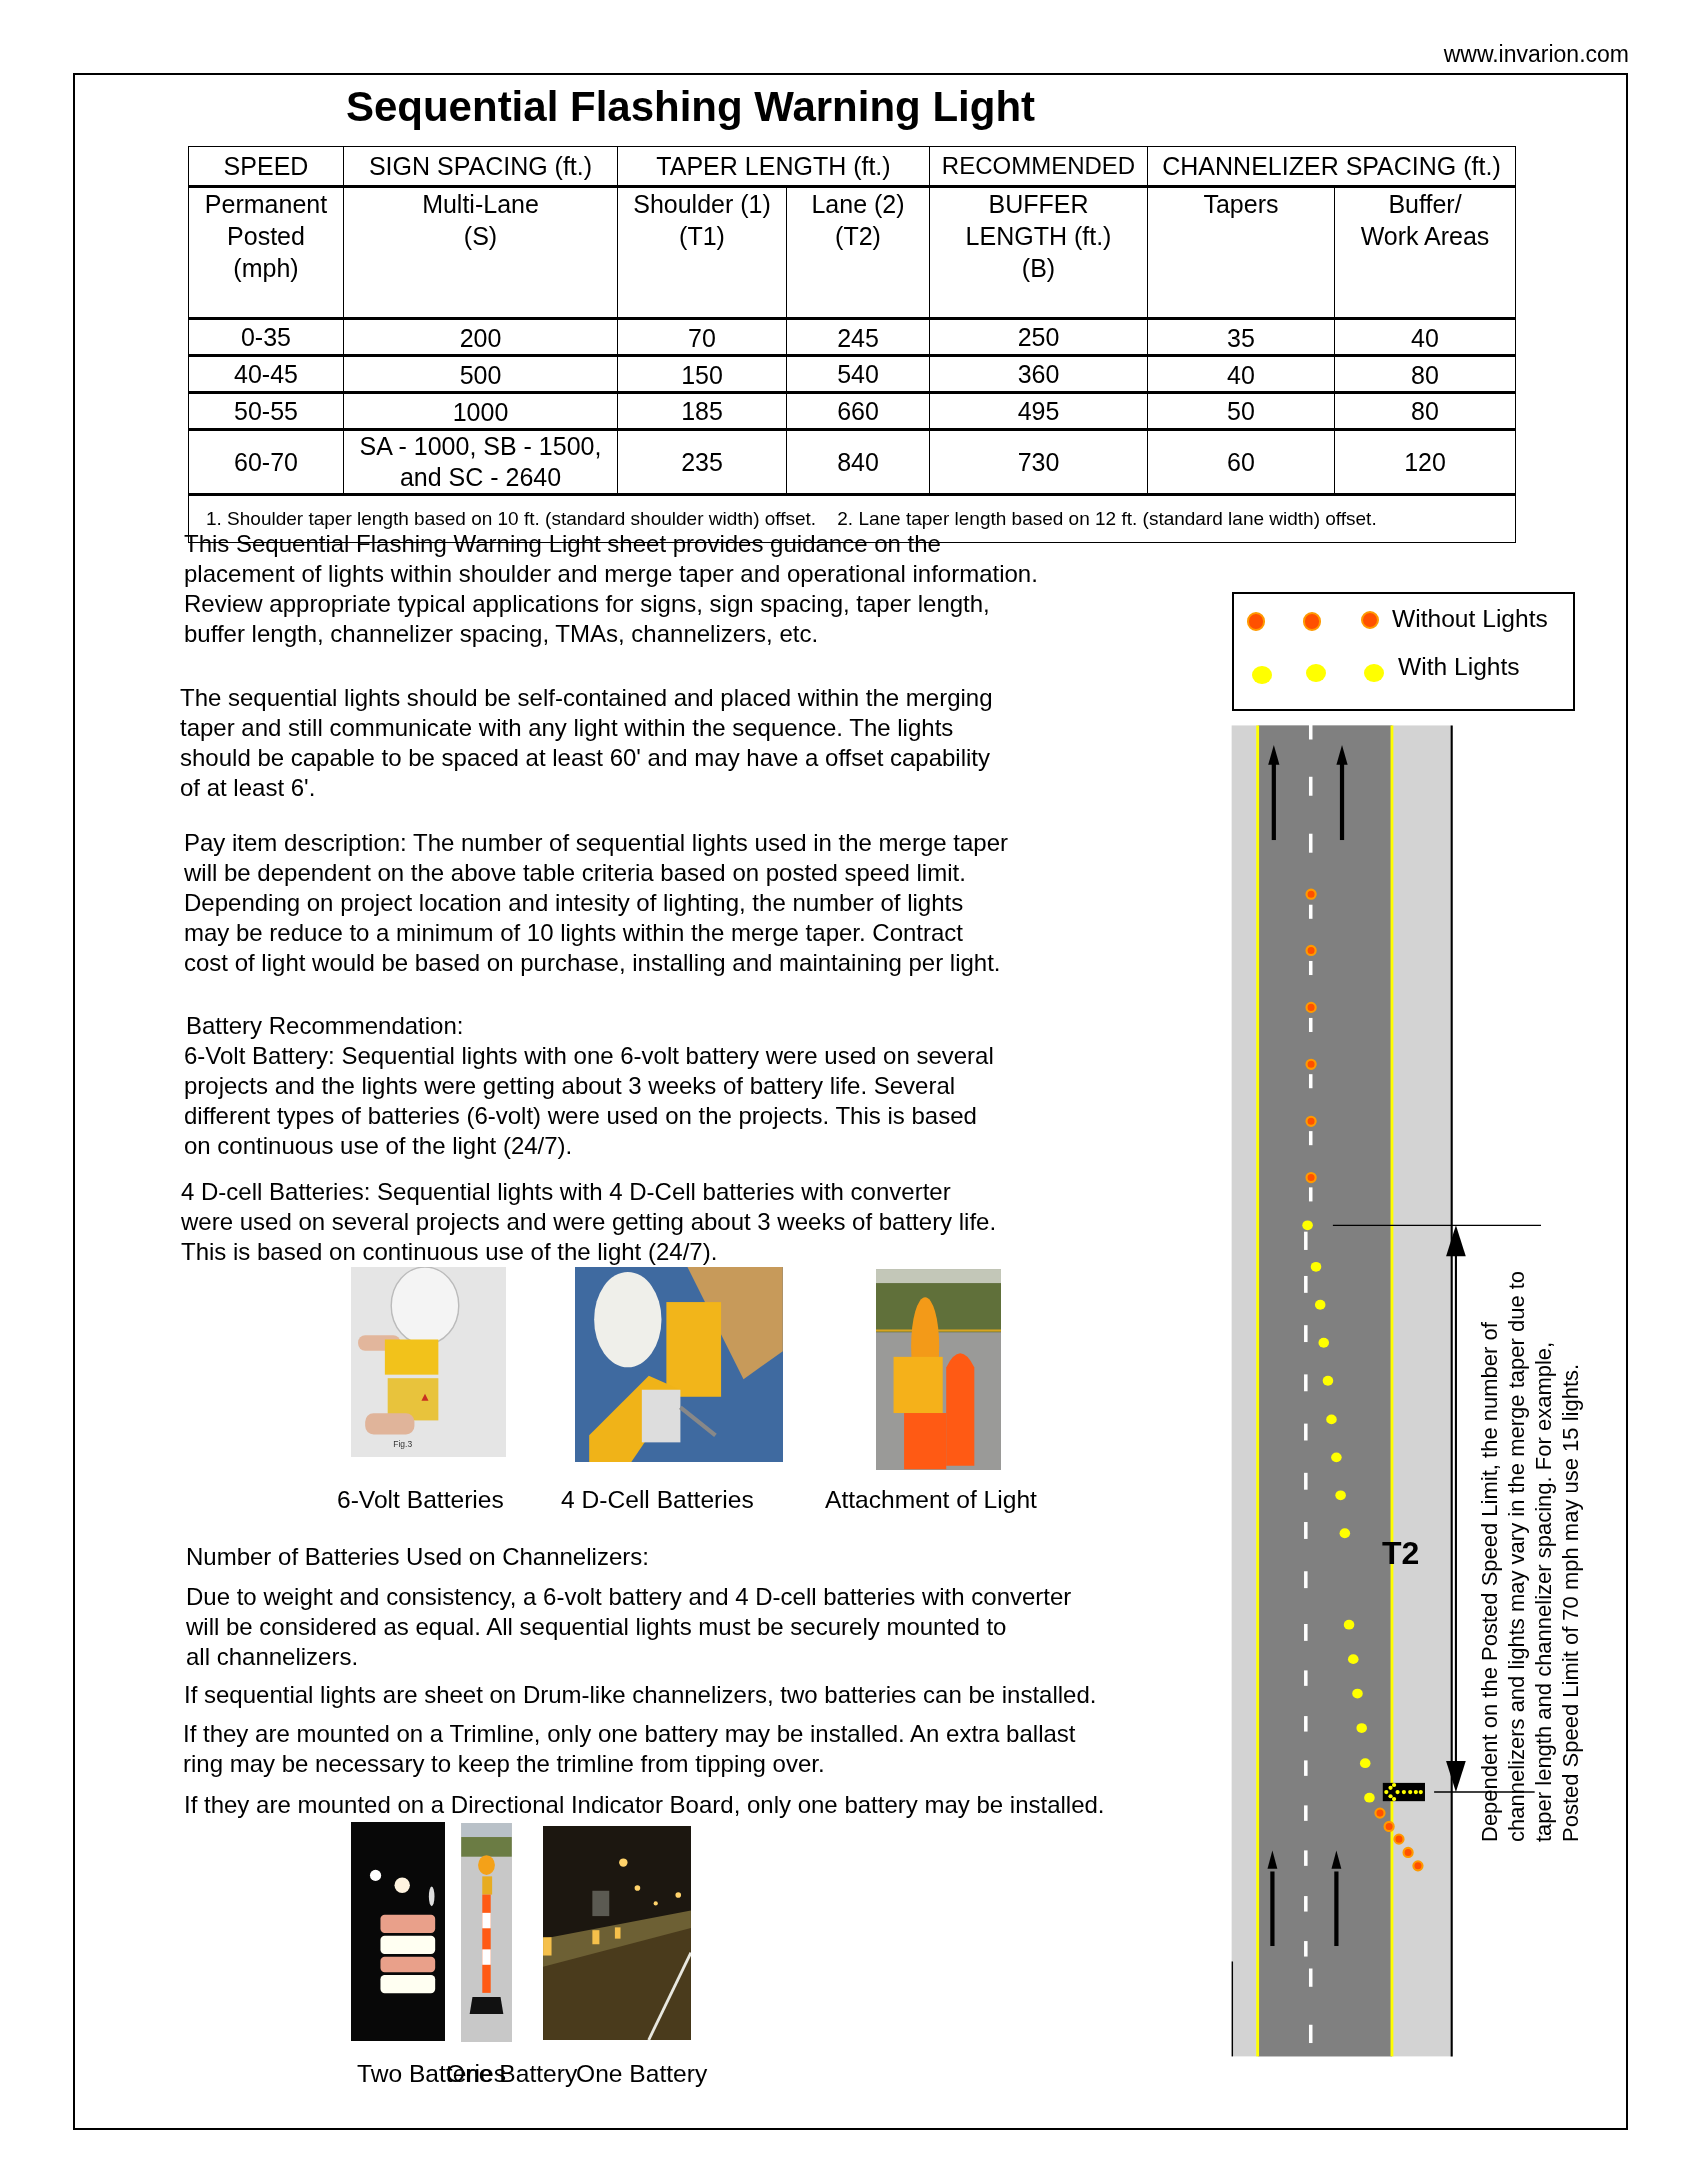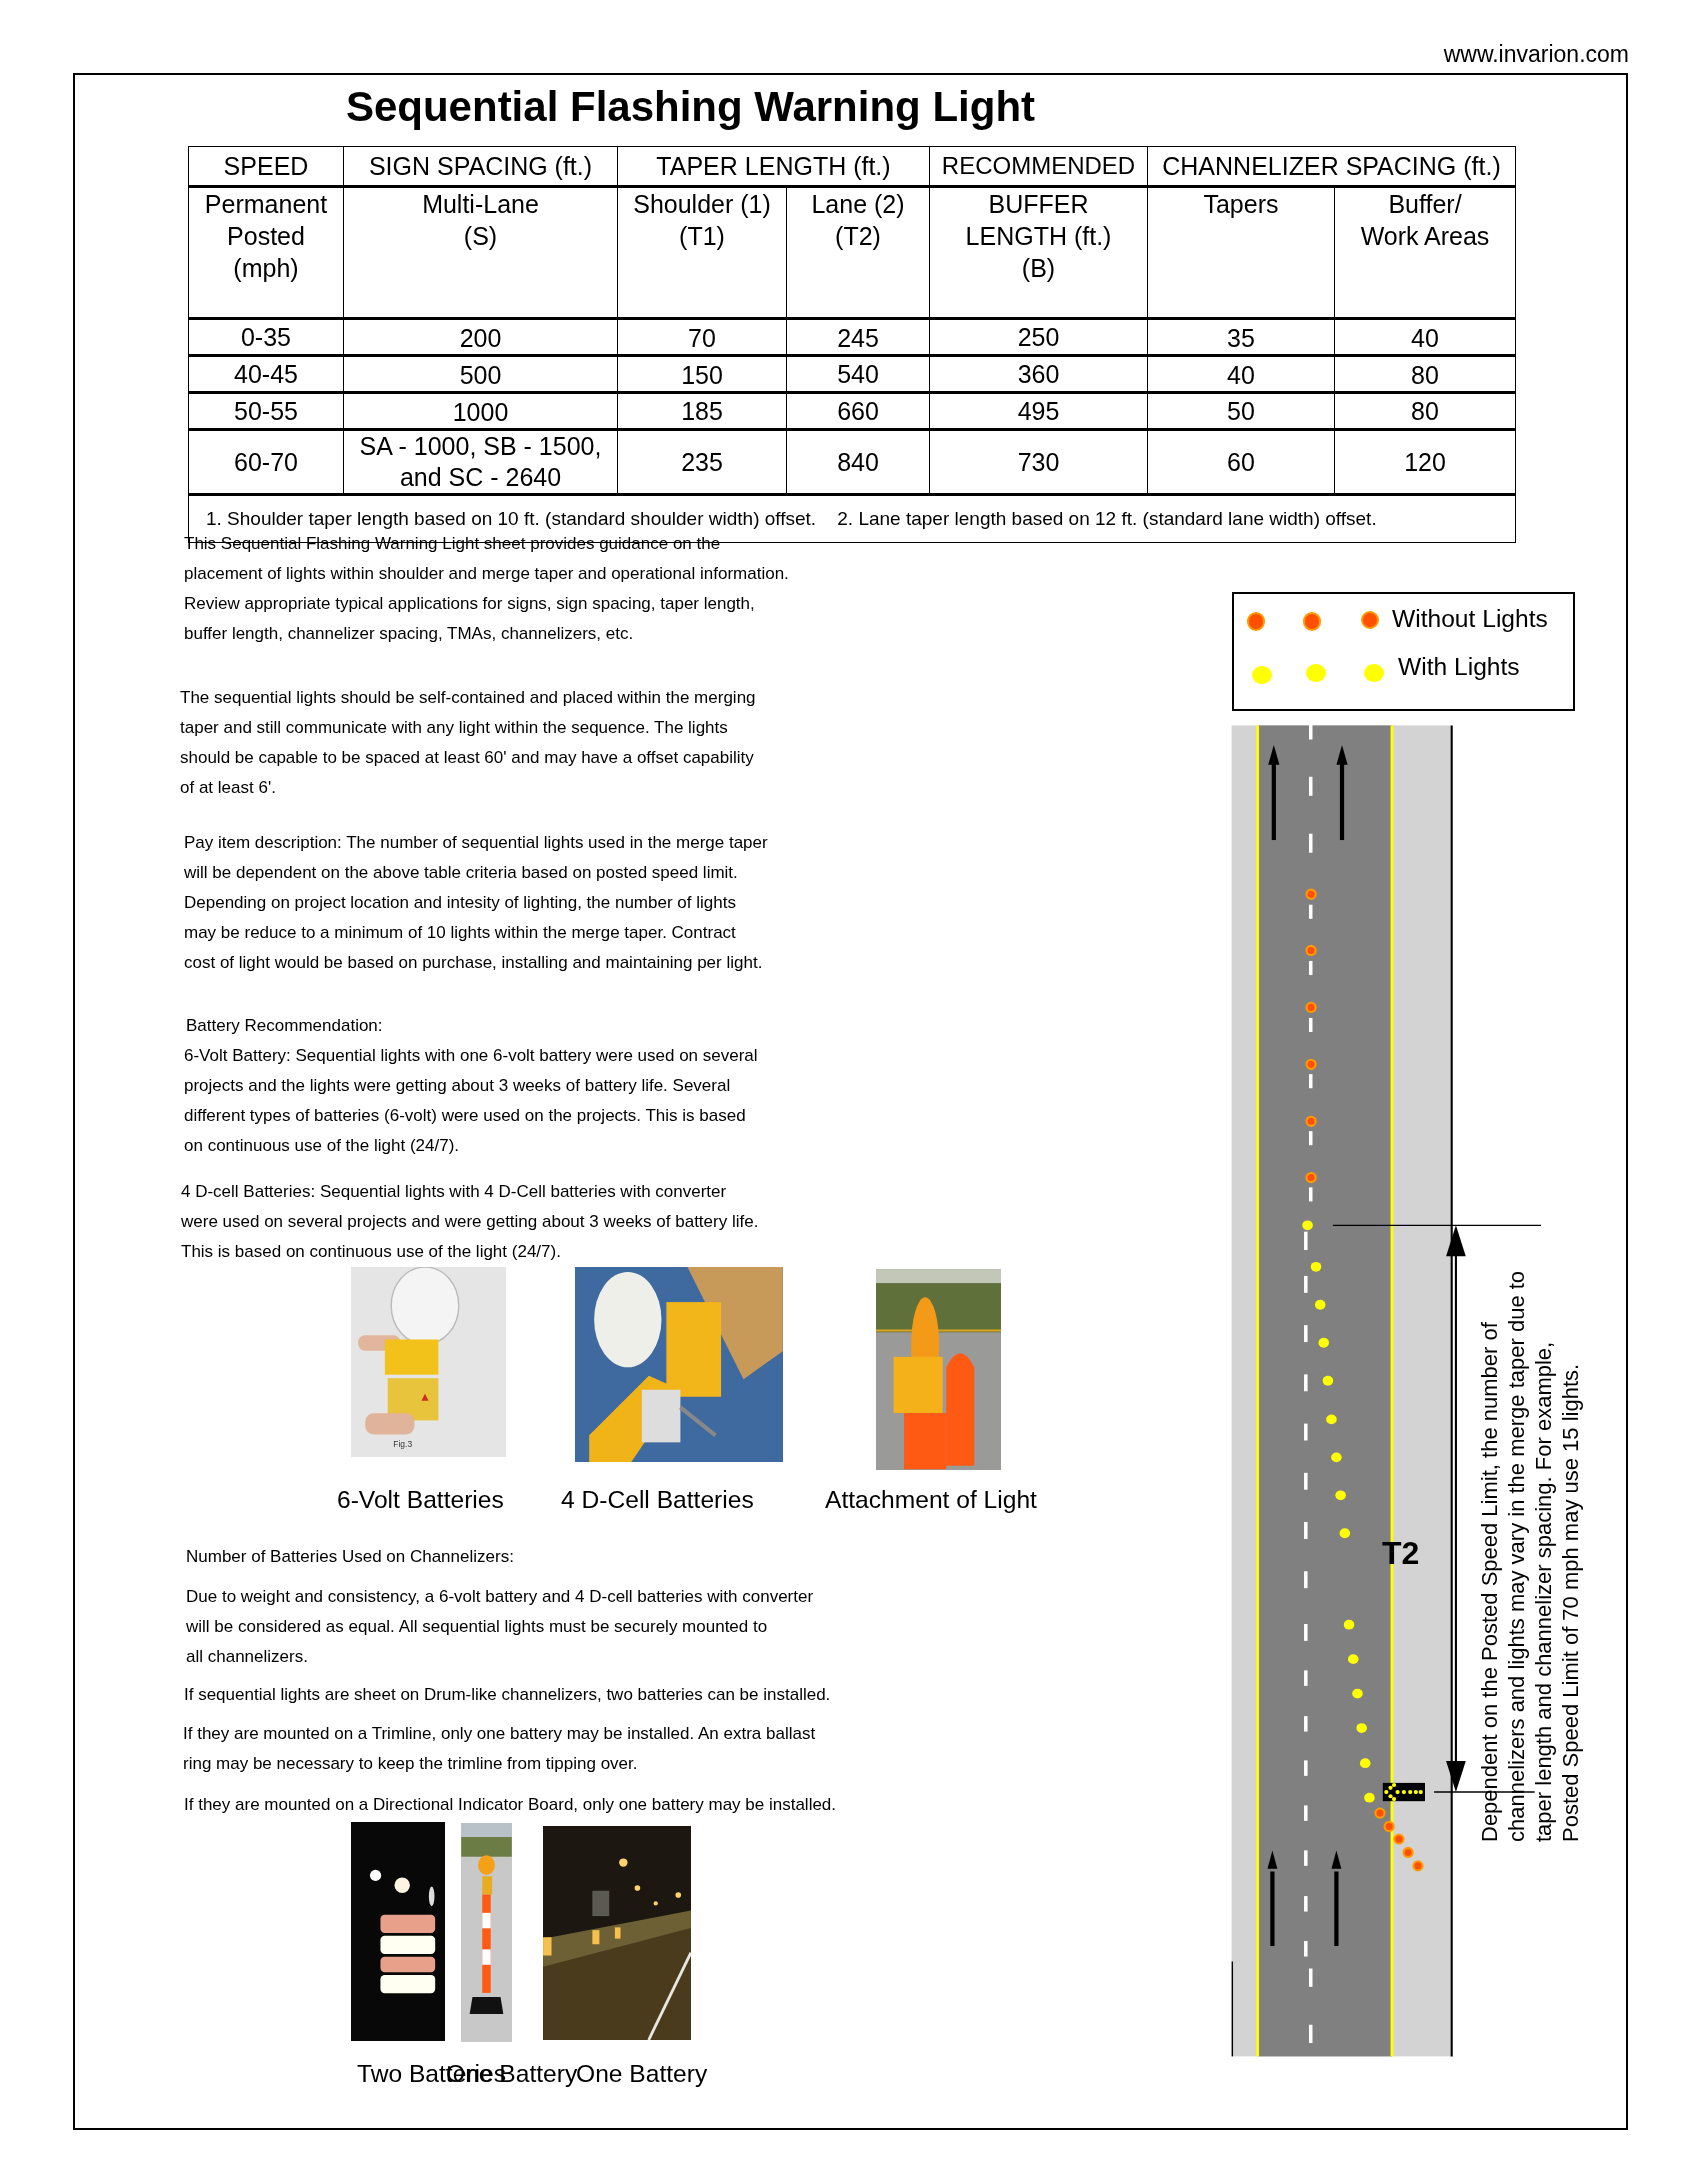--- a/index.html
+++ b/index.html
@@ -13,21 +13,21 @@
   table.spec { position:absolute; left:188px; top:146px; width:1326px; border-collapse:collapse;
                font-size:25px; table-layout:fixed; }
   table.spec td { border:1.4px solid #000; text-align:center; vertical-align:top; padding:0 2.8px; line-height:32px;margin-left:12px; }
   table.spec tr.hdr td { height:38px; vertical-align:middle; border-bottom:3.5px solid #000; }
   table.spec tr.sub td { height:129px; }
   table.spec tr.row td { height:34px; border-top:3.5px solid #000; vertical-align:middle; }
   table.spec tr.row td.lo { vertical-align:bottom; }
   table.spec tr.row4 td { height:62px; border-top:3.5px solid #000; vertical-align:middle; line-height:31px; }
   table.spec tr.note td { height:46px; border-top:3.5px solid #000; font-size:19px; text-align:left; padding-left:17px; vertical-align:middle; }
 
-  .para { font-size:17px; line-height:30px; white-space:pre-line; }
+  .para { font-size:24px; line-height:30px; white-space:pre-line; }
 
   .photo { position:absolute; overflow:hidden; }
   .caption { font-size:24.6px; position:absolute; }
 
   .legend { left:1232px; top:592px; width:343px; height:119px; border:2.1px solid #000; box-sizing:border-box; }
   .dot-o { position:absolute; width:18.3px; height:18.3px; border-radius:50%; background:#ff5000; border:2.8px solid #ff9a00; box-sizing:border-box; }
   .dot-y { position:absolute; width:19.7px; height:18.3px; border-radius:50%; background:#ffff00; }
   .legend-label { position:absolute; font-size:24.6px; }
 
   .vtext { position:absolute; left:1476px; top:1842px; width:619px; transform-origin:0 0; transform:rotate(-90deg);

